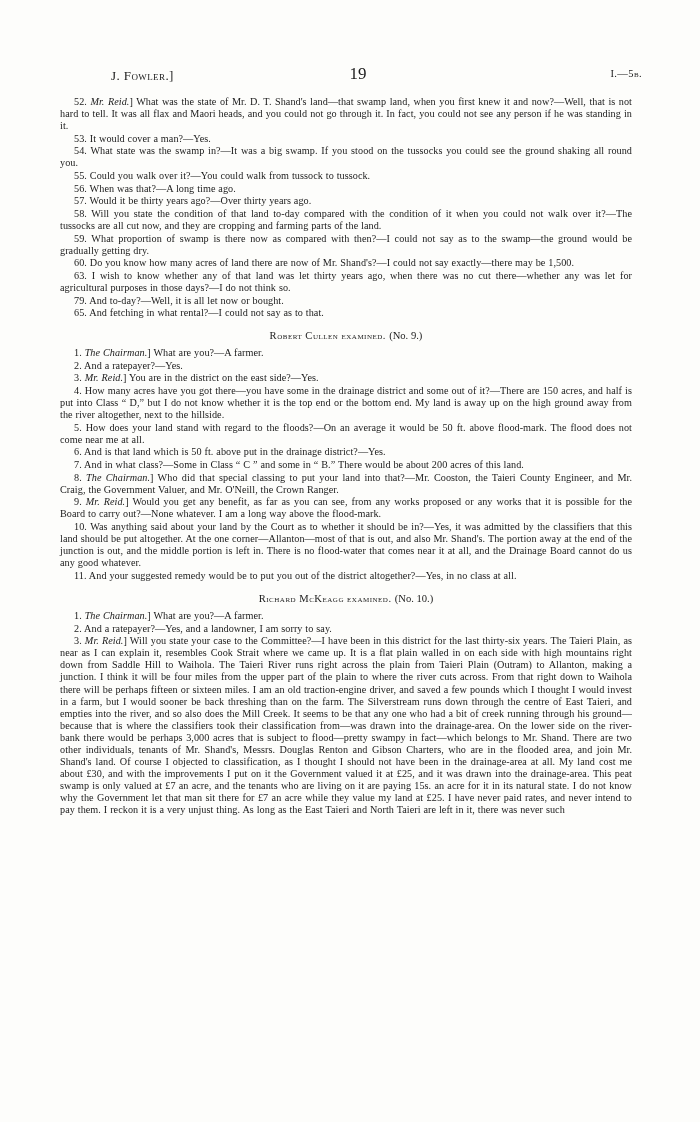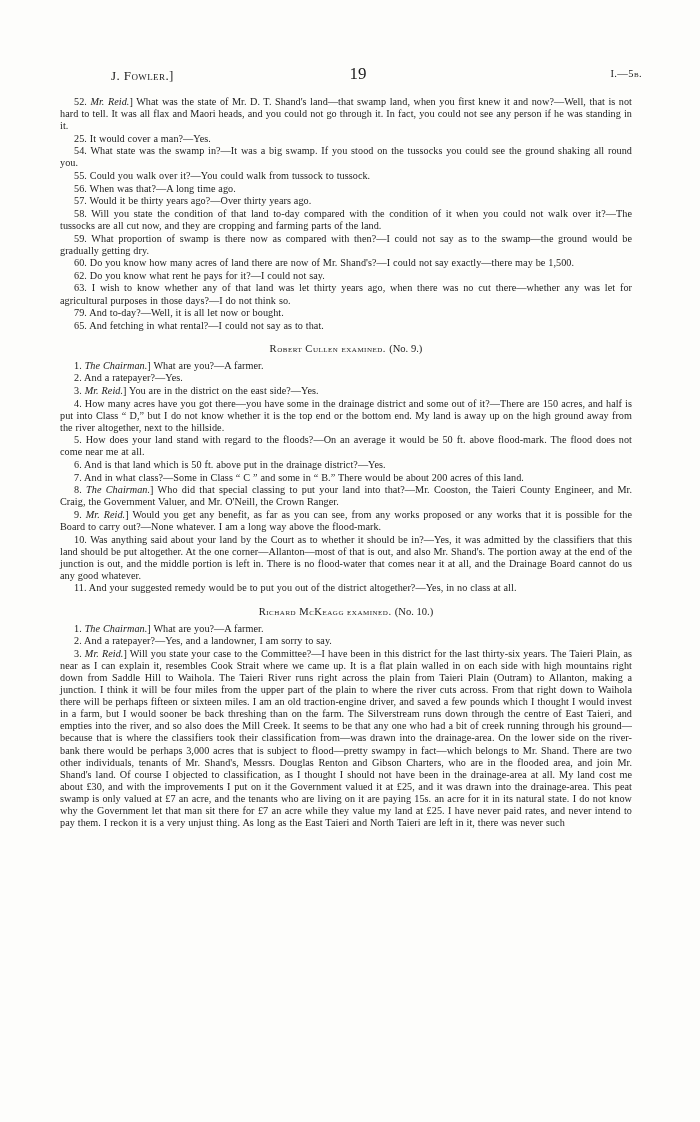--- a/index.html
+++ b/index.html
@@ -84,29 +84,28 @@
   <div class="header">
     <div class="left">J. Fowler.]</div>
     <div class="center">19</div>
     <div class="right">I.—5b.</div>
   </div>
 
   <div class="body-col">
 
     <div>
       <p class="para">52. <em>Mr. Reid.</em>] What was the state of Mr. D. T. Shand's land—that swamp land, when you first knew it and now?—Well, that is not hard to tell. It was all flax and Maori heads, and you could not go through it. In fact, you could not see any person if he was standing in it.</p>
-      <p class="para">25. It would cover a man?—Yes.</p>
+      <p class="para">53. It would cover a man?—Yes.</p>
       <p class="para">54. What state was the swamp in?—It was a big swamp. If you stood on the tussocks you could see the ground shaking all round you.</p>
       <p class="para">55. Could you walk over it?—You could walk from tussock to tussock.</p>
       <p class="para">56. When was that?—A long time ago.</p>
       <p class="para">57. Would it be thirty years ago?—Over thirty years ago.</p>
       <p class="para">58. Will you state the condition of that land to-day compared with the condition of it when you could not walk over it?—The tussocks are all cut now, and they are cropping and farming parts of the land.</p>
       <p class="para">59. What proportion of swamp is there now as compared with then?—I could not say as to the swamp—the ground would be gradually getting dry.</p>
       <p class="para">60. Do you know how many acres of land there are now of Mr. Shand's?—I could not say exactly—there may be 1,500.</p>
-      <p class="para">62. Do you know what rent he pays for it?—I could not say.</p>
       <p class="para">63. I wish to know whether any of that land was let thirty years ago, when there was no cut there—whether any was let for agricultural purposes in those days?—I do not think so.</p>
       <p class="para">79. And to-day?—Well, it is all let now or bought.</p>
       <p class="para">65. And fetching in what rental?—I could not say as to that.</p>
     </div>
 
     <div class="witness">
       <span>Robert Cullen examined.</span>
       <span class="num">(No. 9.)</span>
     </div>
 

